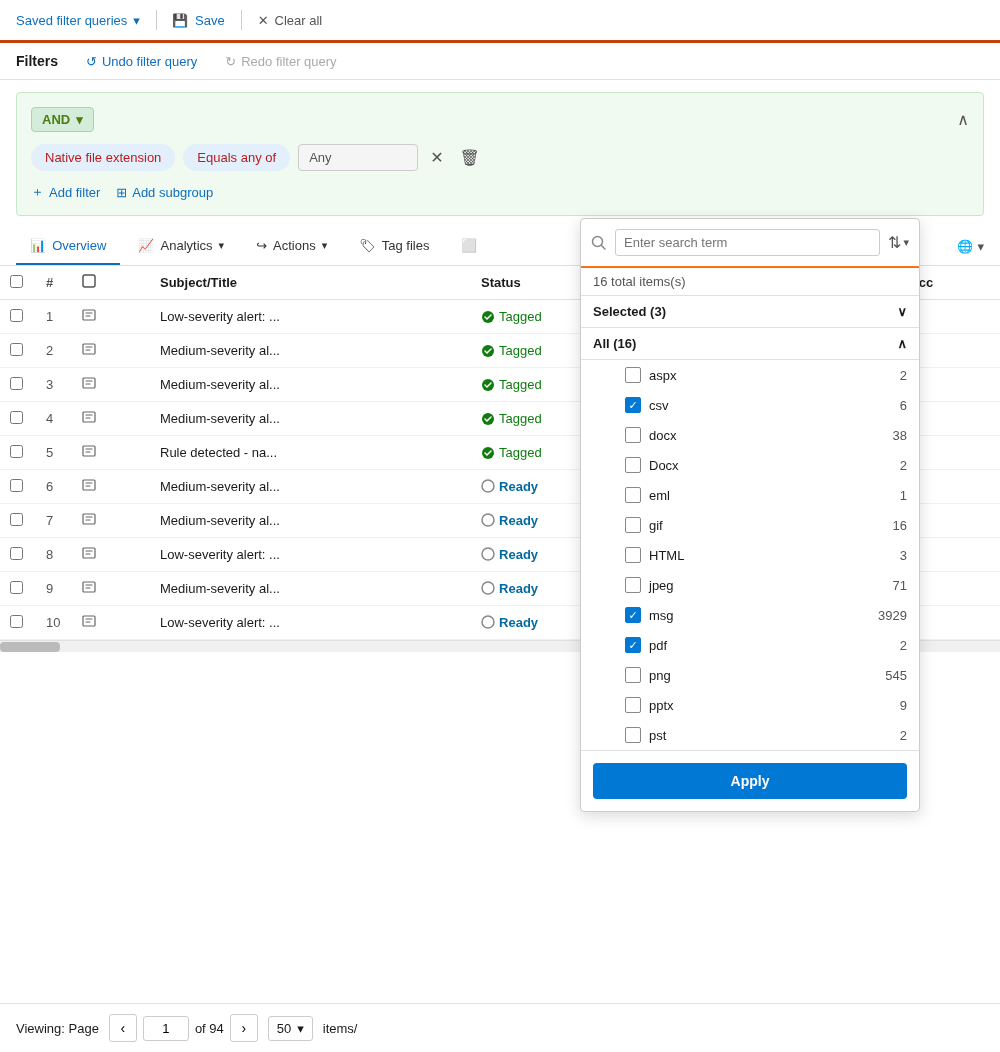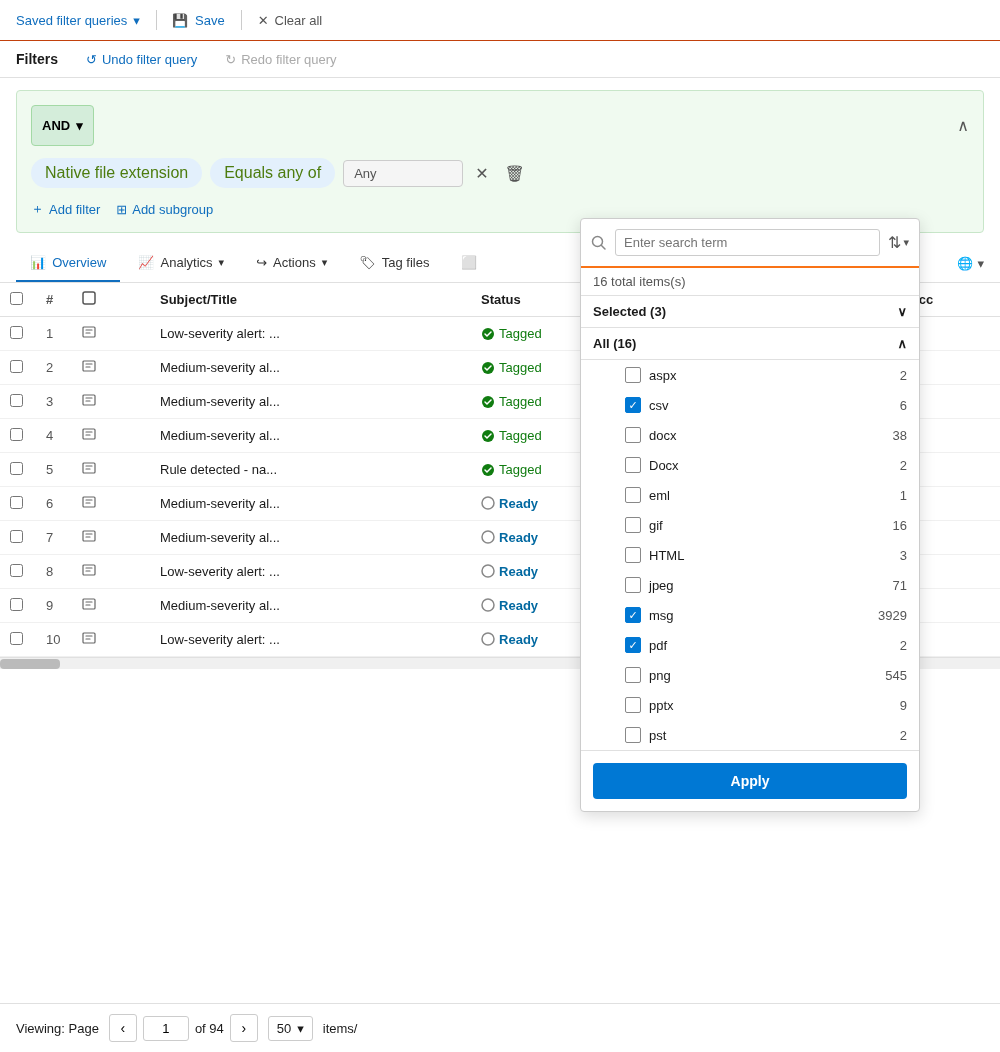--- a/index.html
+++ b/index.html
@@ -1,44 +1,44 @@
 <!DOCTYPE html>
 <html><head>
   <meta charset="utf-8">
   <style>
     * { box-sizing: border-box; margin: 0; padding: 0; }
     body { font-family: 'Segoe UI', Arial, sans-serif; font-size: 13px; background: #fff; color: #1a1a1a; width: 1000px; height: 1052px; overflow: hidden; position: relative; }
 
     
     .top-bar {
-      display: flex; padding: 10px 16px; border-bottom: 1px solid #c2410c; gap: 16px; background: #fff;
+      display: flex; padding: 10px 16px; border-bottom: 3px solid #c2410c; gap: 16px; background: #fff;
     }
     .top-bar-item { display: flex; align-items: center; gap: 6px; cursor: pointer; color: #106ebe; font-size: 13px; }
     .top-bar-item.gray { color: #555; }
     .top-bar-divider { width: 1px; height: 20px; background: #ccc; }
 
     
     .filter-bar {
       display: flex; align-items: center; padding: 10px 16px; border-bottom: 1px solid #e0e0e0; gap: 28px;
     }
     .filter-label { font-weight: 600; font-size: 14px; color: #1a1a1a; }
     .filter-action { display: flex; align-items: center; gap: 5px; color: #106ebe; cursor: pointer; font-size: 13px; }
     .filter-action.disabled { color: #aaa; cursor: default; }
 
     
     .filter-group {
       border: 1px solid #c8e6c9; background: #f0faf0; margin: 12px 16px; border-radius: 4px; padding: 14px 14px 14px 14px;
     }
     .filter-group-header { display: flex; align-items: center; justify-content: space-between; margin-bottom: 12px; }
     .and-btn {
-      background: #d4edda; border: 1px solid #a3d9a5; border-radius: 4px; padding: 12px 10px; font-size: 13px; font-weight: 600; cursor: pointer; display: flex; align-items: center; gap: 6px; color: #000000;
+      background: #d4edda; border: 1px solid #a3d9a5; border-radius: 4px; padding: 4px 10px; font-size: 13px; font-weight: 600; cursor: pointer; display: flex; align-items: center; gap: 6px; color: #4d7c0f;
     }
     .filter-row { display: flex; align-items: center; gap: 8px; }
     .filter-pill {
-      background: #e3f0fc; border: none; border-radius: 16px; padding: 6px 14px; font-size: 16px; color: #4d7c0f; cursor: pointer;
+      background: #e3f0fc; border: none; border-radius: 16px; padding: 6px 14px; font-size: 13px; color: #b91c1c; cursor: pointer;
     }
     .filter-pill.operator { background: #e3f0fc; }
     .any-input {
       background: #f5f5f5; border: 1px solid #ccc; border-radius: 4px; padding: 5px 10px; font-size: 13px; color: #555; min-width: 120px; display: flex; align-items: center; gap: 6px;
     }
     .icon-btn { background: none; border: none; cursor: pointer; padding: 4px; color: #555; font-size: 16px; }
     .filter-actions-row { display: flex; align-items: center; gap: 16px; margin-top: 12px; }
     .add-btn { display: flex; align-items: center; gap: 5px; color: #106ebe; cursor: pointer; font-size: 13px; background: none; border: none; }
 
     

